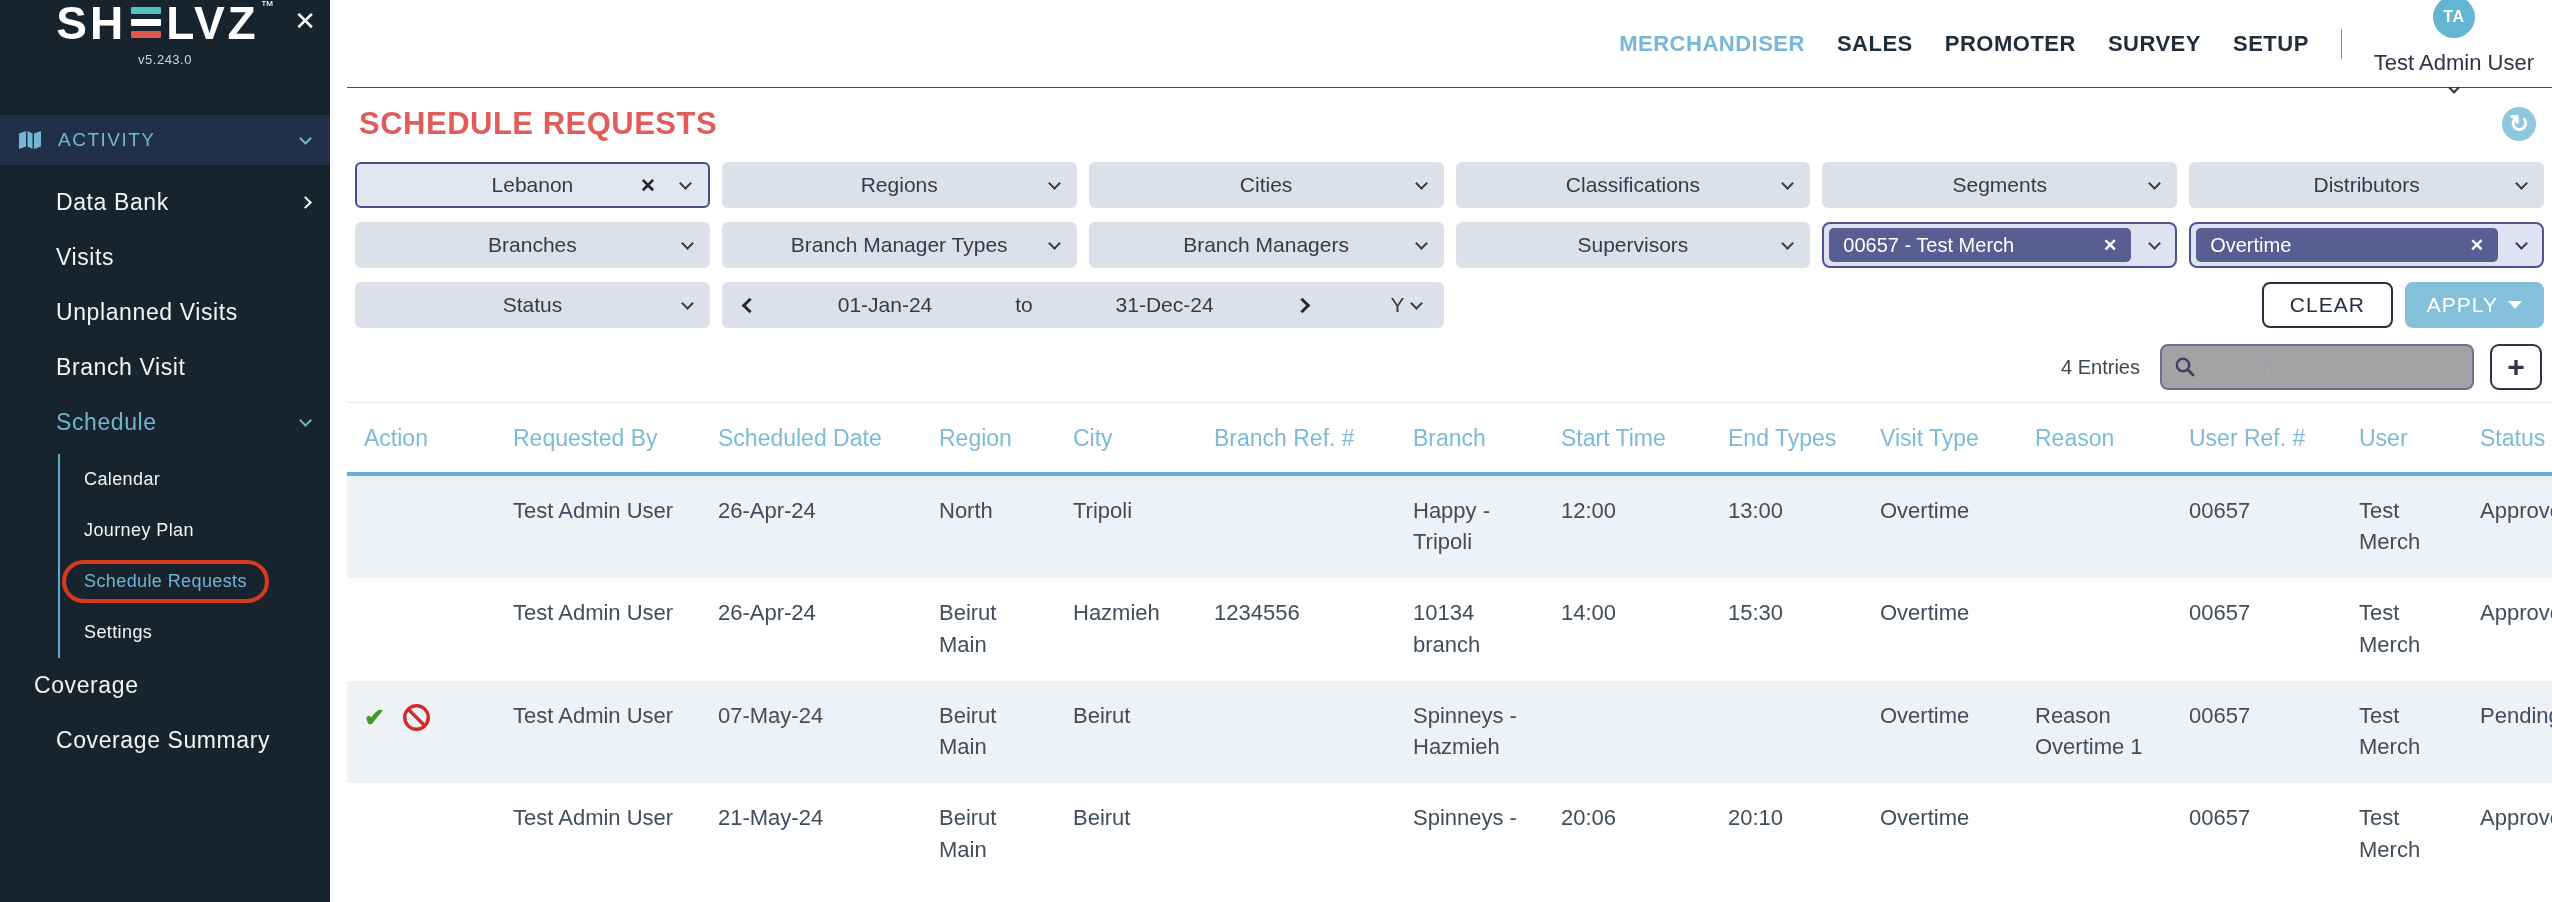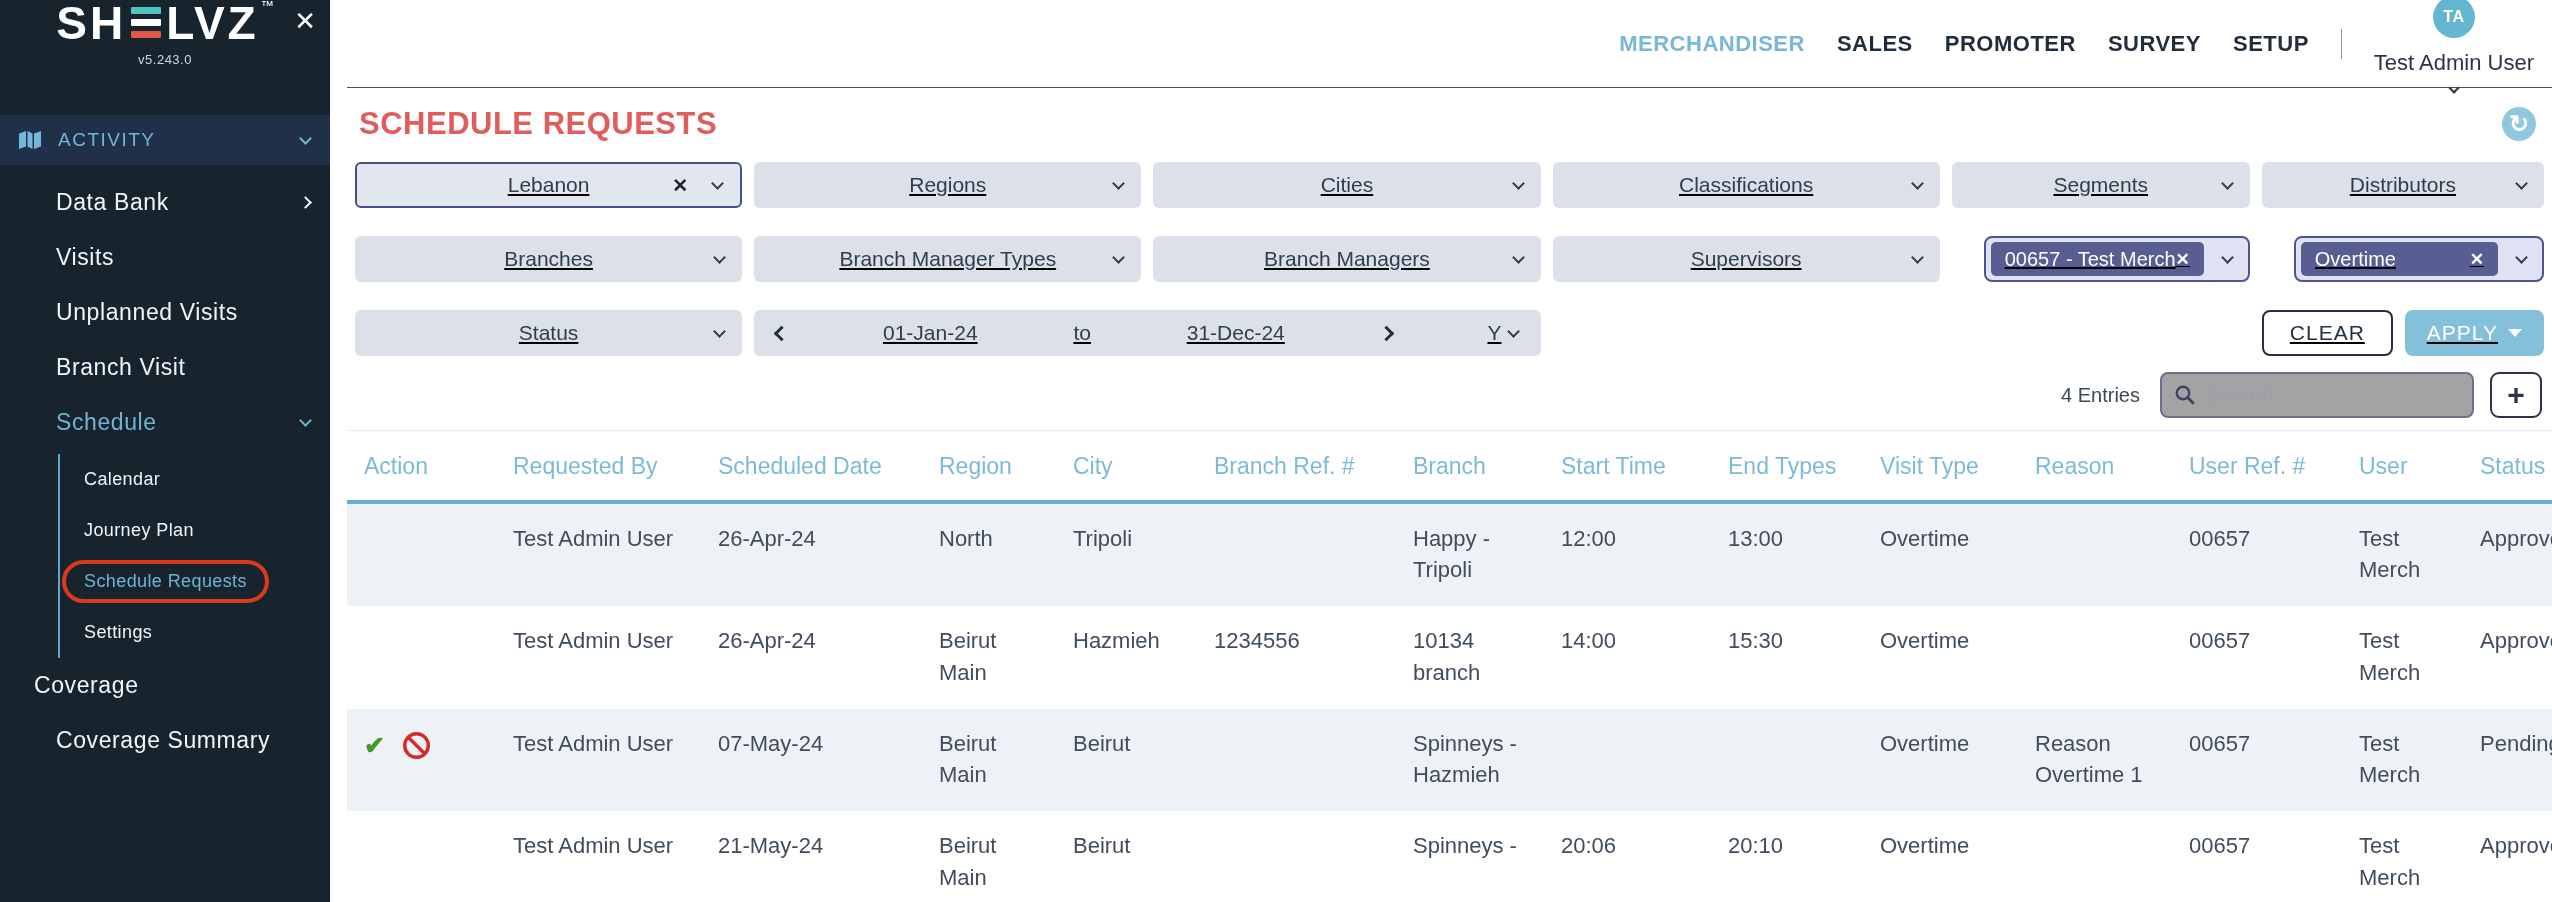--- a/index.html
+++ b/index.html
@@ -48,26 +48,26 @@
   .user-box { display:flex; align-items:center; gap:12px; cursor:pointer;flex-direction:column; }
   .avatar { width:42px; height:42px; border-radius:50%; background:#64b5d2; color:#fff; font-size:16px; font-weight:bold; display:flex; align-items:center; justify-content:center; letter-spacing:0.5px; }
   .user-name { font-size:22px; color:#2a3645; }
   .user-box .chev { color:#2a3645; width:8px; height:8px; border-width:2px; }
 
   .content { padding:0 8px 0 17px; }
   .title-row { display:flex; align-items:center; justify-content:space-between; margin-top:12px; height:48px; }
   .page-title { margin-left:12px; font-size:31px; font-weight:800; letter-spacing:0.5px; color:#e05d5c; }
   .refresh-btn { width:34px; height:34px; border-radius:50%; background:#8fc7de; color:#fff; display:flex; align-items:center; justify-content:center; font-size:24px; font-weight:bold; cursor:pointer; margin-right:8px; }
 
-  .filters { margin:14px 0 0 8px; display:grid; grid-template-columns:repeat(4, 1fr); gap:28px 12px;text-decoration:underline; }
+  .filters { margin:14px 0 0 8px; display:grid; grid-template-columns:repeat(6, 1fr); gap:14px 12px; }
   .dd { position:relative; height:46px; background:#dce1e9; border-radius:6px; display:flex; align-items:center; justify-content:center; font-size:21px; color:#2f3d4d; cursor:pointer; }
   .dd .dd-chev { position:absolute; right:18px; color:#2f3d4d; }
   .dd.selected { background:#e2e6ee; border:2px solid #474f87; }
   .dd .dd-x { position:absolute; right:52px; font-weight:bold; font-size:19px; color:#1d2634; cursor:pointer; }
-  .dd-chip-outer { position:relative; height:46px; background:#dee2f2; border:2px solid #4d5490; border-radius:8px; display:flex; align-items:center; padding:0 44px 0 5px; cursor:pointer;margin-left:32px; }
+  .dd-chip-outer { position:relative; height:46px; background:#dee2f2; border:2px solid #4d5490; border-radius:8px; display:flex; align-items:center; padding:0 44px 0 5px; cursor:pointer; }
   .chip { flex:1; height:34px; background:#585d92; border-radius:5px; color:#fff; font-size:20px; display:flex; align-items:center; justify-content:space-between; padding:0 14px; }
   .chip .chip-x { font-weight:bold; font-size:17px; cursor:pointer; }
   .dd-chip-outer .dd-chev { position:absolute; right:16px; color:#2f3d4d; }
 
   .date-widget { grid-column:2 / span 2; height:46px; background:#dce1e9; border-radius:6px; display:flex; align-items:center; justify-content:space-between; padding:0 22px; font-size:21px; color:#2f3d4d; }
   .date-widget .arrow { color:#1f2d3d; cursor:pointer; display:flex; align-items:center; }
   .date-val { cursor:pointer; }
   .range-mode { display:flex; align-items:center; gap:8px; cursor:pointer; }
   .filter-actions { grid-column:6; display:flex; justify-content:flex-end; gap:12px; }
   .btn-clear { height:46px; padding:0 26px; background:#fff; border:2px solid #243142; border-radius:8px; font-size:21px; letter-spacing:1px; color:#243142; cursor:pointer; display:flex; align-items:center; }

